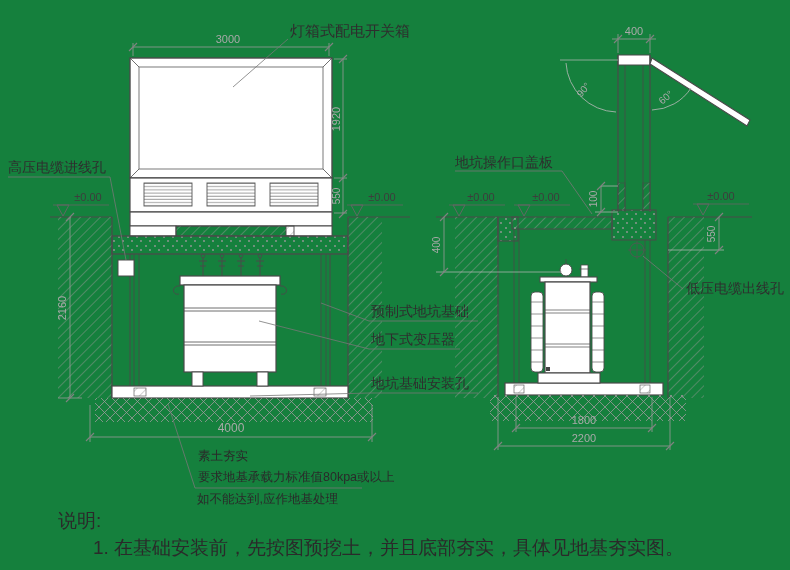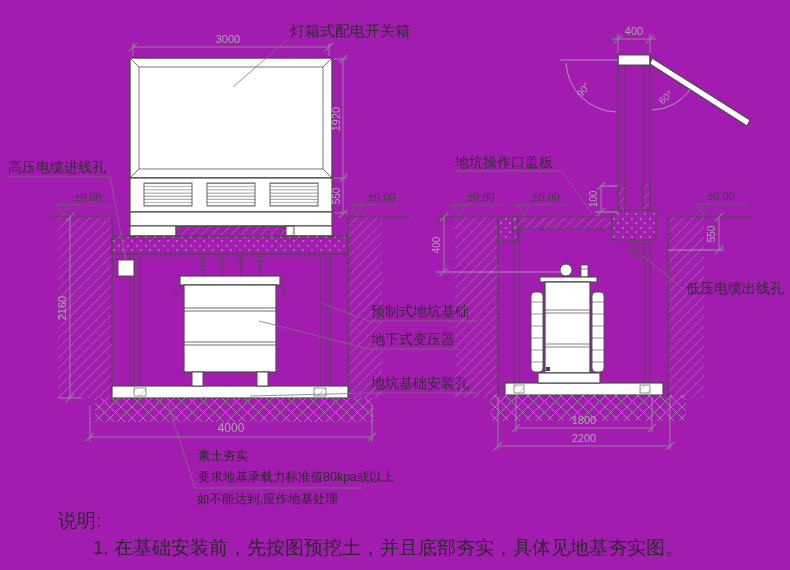--- a/index.html
+++ b/index.html
@@ -1,16 +1,16 @@
 <!DOCTYPE html>
 <html><head>
 <meta charset="utf-8">
 <style>
   html,body{margin:0;padding:0;background:#e8e8e8;}
-  #canvas{position:relative;width:790px;height:570px;background:#a21caf;overflow:hidden;
+  #canvas{position:relative;width:790px;height:570px;background:#15803d;overflow:hidden;
           font-family:"Liberation Sans", sans-serif;}
   svg{display:block;}
   svg text{font-family:"Liberation Sans", sans-serif;}
   .lbl{fill:#2e2e2e;}
   .dimtxt{fill:#a9a9a9;}
   .lvltxt{fill:#3d3d3d;}
   .notetxt{fill:#2a2a2a;}
 </style>
 </head>
 <body>

